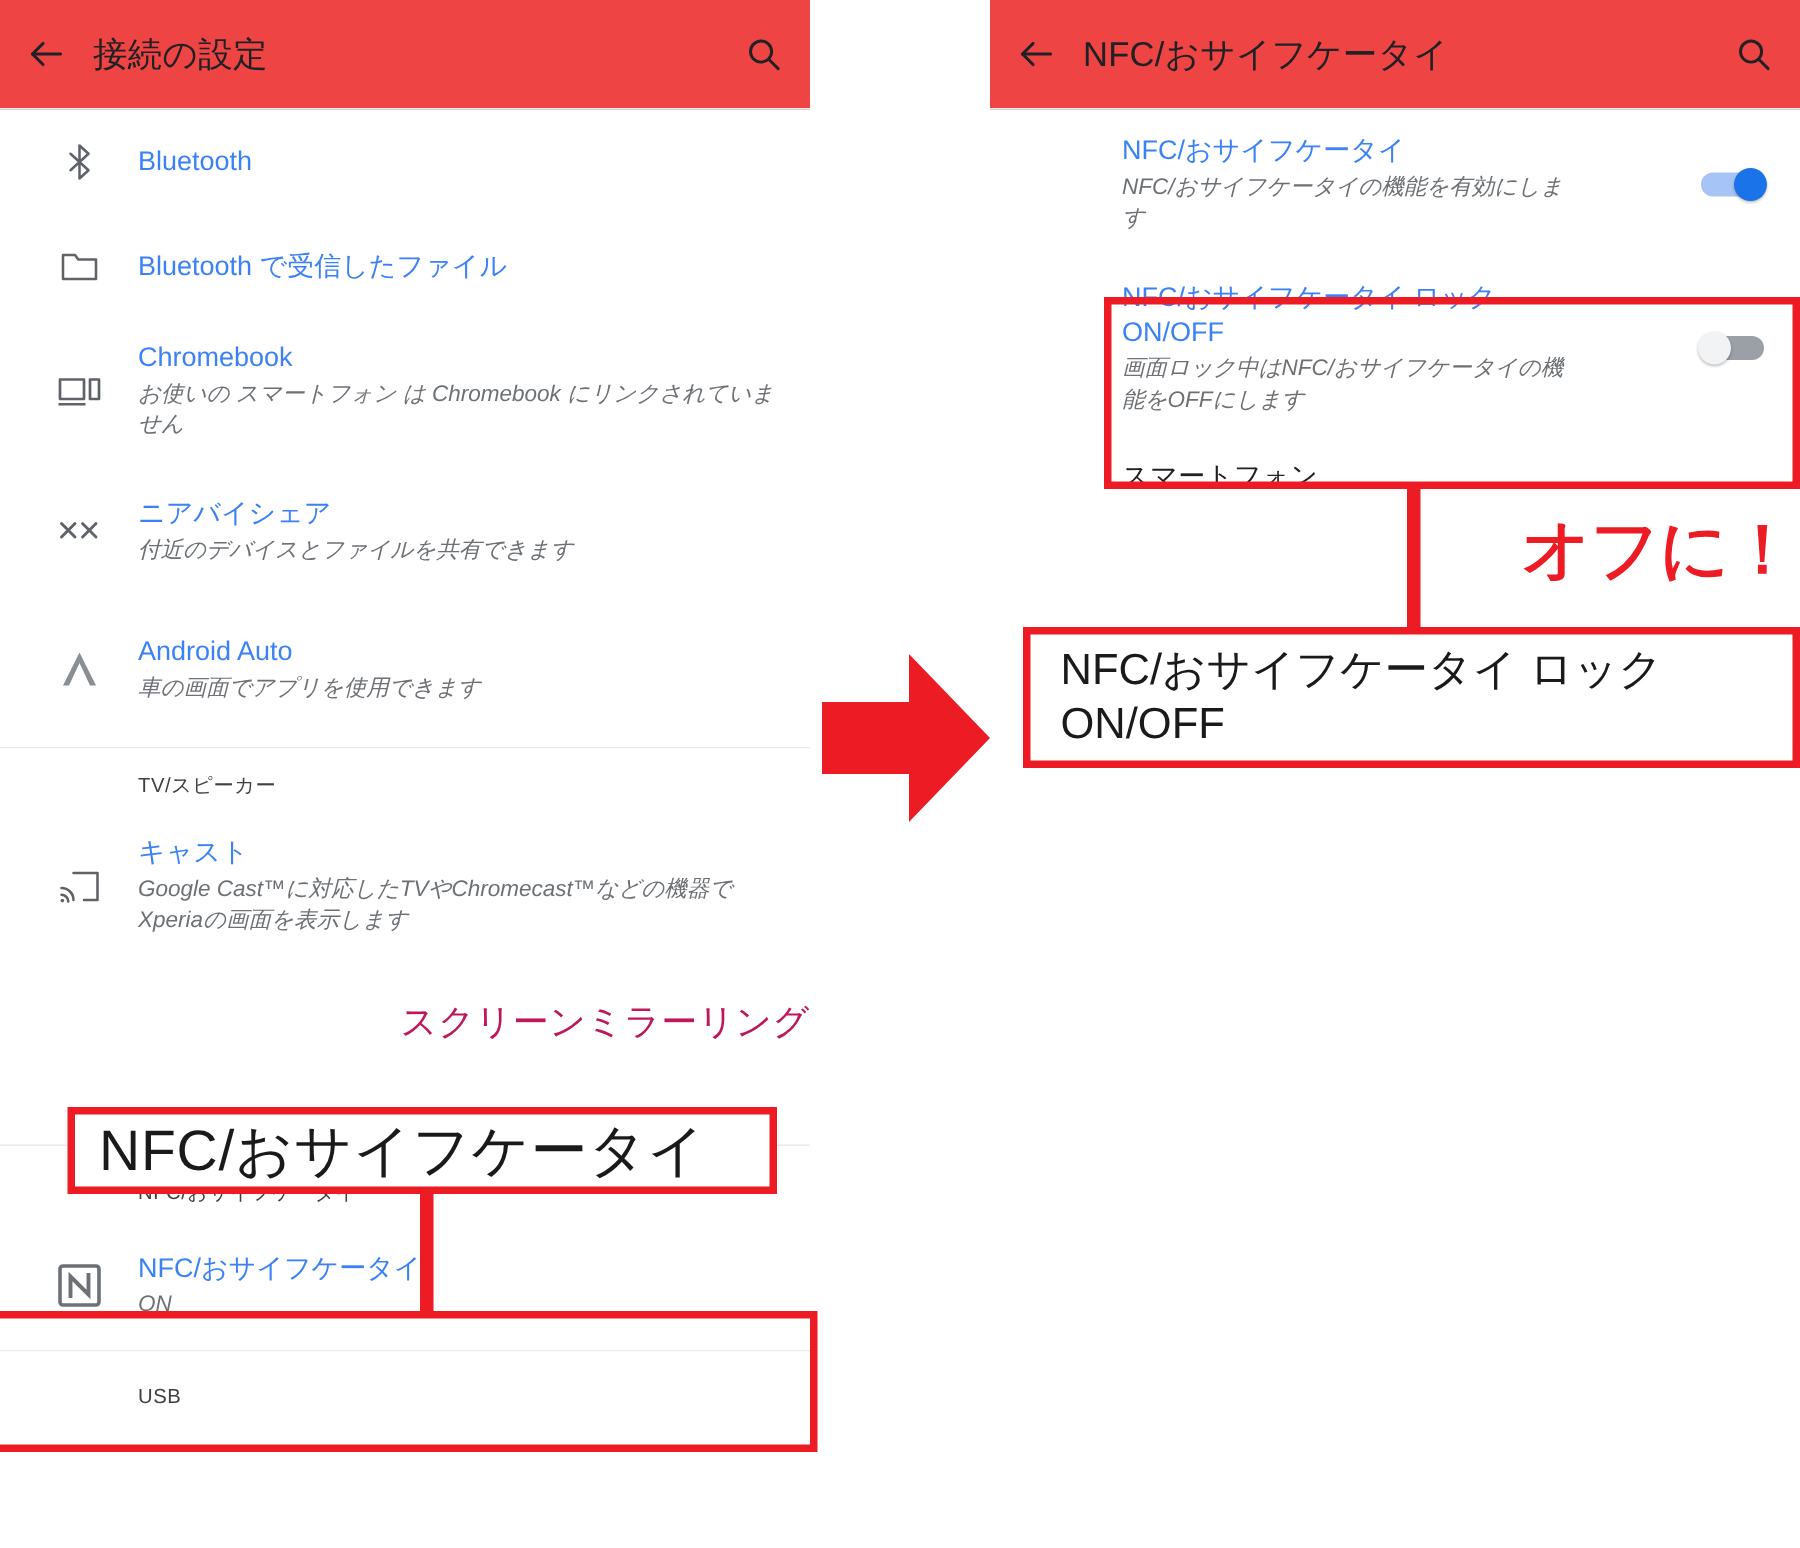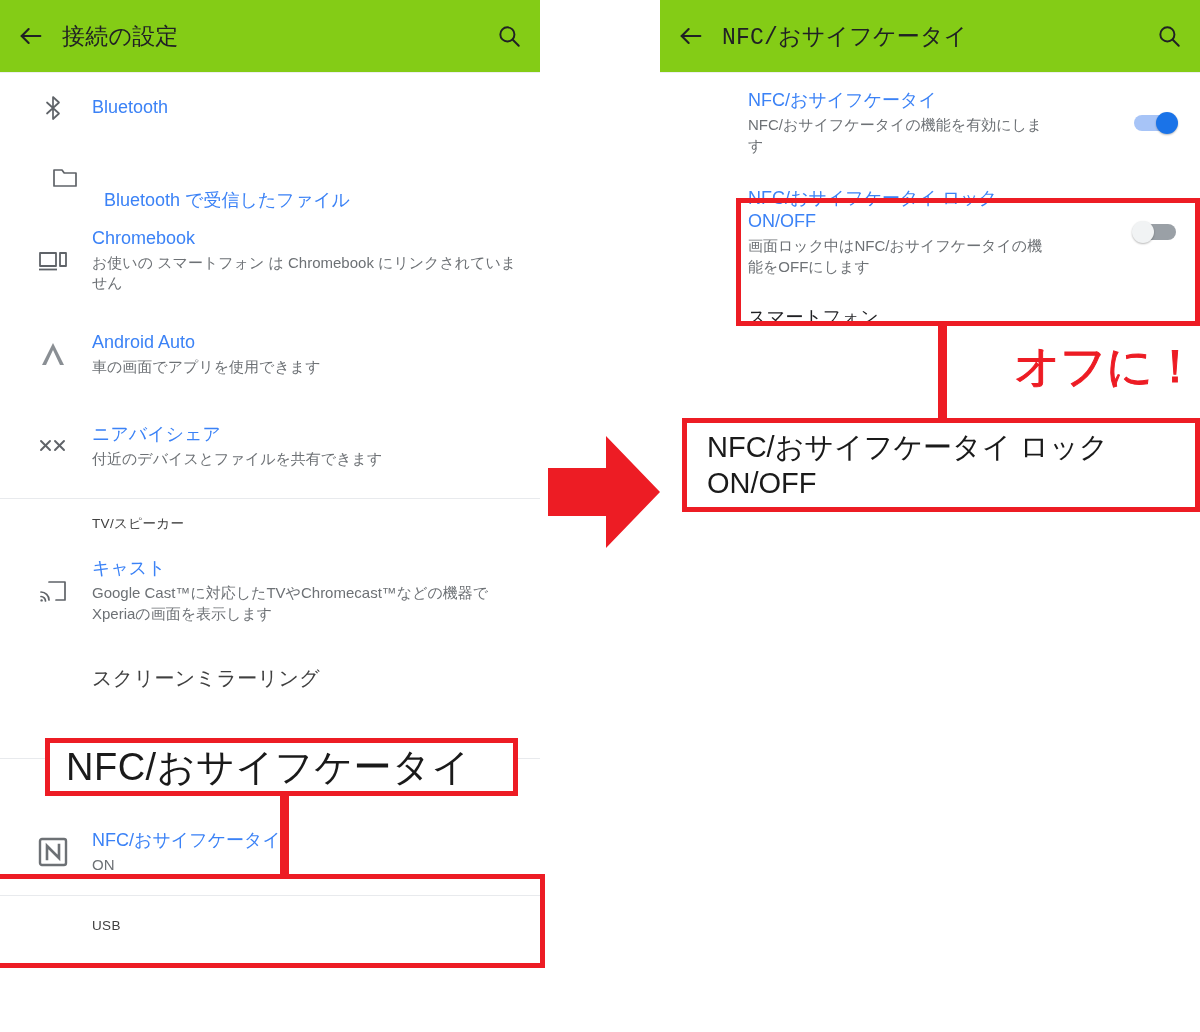--- a/index.html
+++ b/index.html
@@ -21,25 +21,24 @@
     background: #ffffff;
     overflow: hidden;
   }
   #screen-left  { left: 0;   width: 540px; height: 1032px; }
   #screen-right { left: 660px; width: 540px; height: 1032px; }
 
   
   .appbar {
     position: relative;
     height: 72px;
-    background: #84cc16;
+    background: #ef4444;
     display: flex;
     align-items: center;
     border-bottom: 1px solid #eceff1;
-    font-family: Liberation Mono, monospace;
   }
   .appbar .back {
     width: 62px;
     display: flex;
     align-items: center;
     justify-content: center;
     flex: none;
   }
   .appbar .title {
     font-size: 23px;
@@ -81,20 +80,21 @@
   .row .r-title {
     font-size: 18px;
     color: #3b82f6;
     line-height: 1.32;
   }
   .row .r-sub {
     font-size: 15px;
     color: #6d7175;
     line-height: 1.38;
     margin-top: 2px;
+    font-style: italic;
   }
   .row .toggle-col {
     width: 70px;
     flex: none;
     display: flex;
     align-items: center;
     justify-content: center;
     align-self: center;
   }
 
@@ -219,21 +219,21 @@
     <div class="icon-col">
       <svg width="24" height="26" viewBox="0 0 24 26" fill="none" stroke="#5f6368" stroke-width="1.7" stroke-linejoin="round" stroke-linecap="round">
         <polyline points="6,7.5 18,18.5 12,24 12,2 18,7.5 6,18.5"></polyline>
       </svg>
     </div>
     <div class="text-col">
       <div class="r-title">Bluetooth</div>
     </div>
   </div>
 
-  <div class="row" style="height:70px;align-items:flex-end;margin-left:12px;">
+  <div class="row" style="height:70px;align-items:center;">
     <div class="icon-col">
       <svg width="26" height="22" viewBox="0 0 26 22" fill="none" stroke="#5f6368" stroke-width="1.7" stroke-linejoin="round">
         <path d="M2 19V3h8l2.2 3H24v13z"></path>
       </svg>
     </div>
     <div class="text-col">
       <div class="r-title">Bluetooth で受信したファイル</div>
     </div>
   </div>
 
@@ -241,70 +241,70 @@
     <div class="icon-col">
       <svg width="30" height="24" viewBox="0 0 30 24" fill="none" stroke="#5f6368" stroke-width="1.8" stroke-linejoin="round">
         <path d="M2 4h16v13H2z"></path>
           <rect x="22" y="4" width="6" height="13"></rect>
         <line x1="1" y1="20.5" x2="19" y2="20.5"></line>
       </svg>
     </div>
     <div class="text-col">
       <div class="r-title">Chromebook</div>
       <div class="r-sub">お使いの スマートフォン は Chromebook にリンクされていません</div>
-    </div>
-  </div>
-
-  <div class="row" style="height:92px;align-items:center;">
-    <div class="icon-col">
-      <svg width="28" height="26" viewBox="0 0 28 26" fill="#8a8f94">
-        <path d="M14 2 L25 24 L21 24 L14 9 L7 24 L3 24 Z"></path>
-      </svg>
-    </div>
-    <div class="text-col">
-      <div class="r-title">Android Auto</div>
-      <div class="r-sub">車の画面でアプリを使用できます</div>
     </div>
   </div>
 
   <div class="row" style="height:92px;align-items:center;">
     <div class="icon-col">
       <svg width="30" height="20" viewBox="0 0 30 20" fill="none" stroke="#5f6368" stroke-width="1.9" stroke-linecap="round">
         <path d="M3 5 L12 14"></path>
           <path d="M12 5 L3 14"></path>
         <path d="M17 5 L26 14"></path>
           <path d="M26 5 L17 14"></path>
       </svg>
     </div>
     <div class="text-col">
       <div class="r-title">ニアバイシェア</div>
       <div class="r-sub">付近のデバイスとファイルを共有できます</div>
     </div>
   </div>
 
+  <div class="row" style="height:92px;align-items:center;">
+    <div class="icon-col">
+      <svg width="28" height="26" viewBox="0 0 28 26" fill="#8a8f94">
+        <path d="M14 2 L25 24 L21 24 L14 9 L7 24 L3 24 Z"></path>
+      </svg>
+    </div>
+    <div class="text-col">
+      <div class="r-title">Android Auto</div>
+      <div class="r-sub">車の画面でアプリを使用できます</div>
+    </div>
+  </div>
+
   <div class="divider" style="margin-top:6px;"></div>
 
   <div class="section-head">TV/スピーカー</div>
 
   <div class="row" style="min-height:96px;align-items:center;">
     <div class="icon-col">
       <svg width="28" height="24" viewBox="0 0 28 24" fill="none" stroke="#5f6368" stroke-width="1.7" stroke-linecap="round" stroke-linejoin="round">
         <path d="M10 3h16v18h-9"></path>
         <path d="M2 13a8 8 0 0 1 8 8"></path>
           <path d="M2 17.5a4.5 4.5 0 0 1 4.5 4.5"></path>
         <circle cx="2.6" cy="21.4" r="1.2" fill="#5f6368" stroke="none"></circle>
       </svg>
     </div>
     <div class="text-col">
       <div class="r-title">キャスト</div>
       <div class="r-sub">Google Cast™に対応したTVやChromecast™などの機器でXperiaの画面を表示します</div>
     </div>
   </div>
 
-  <div class="section-head tight" style="padding-top:26px;font-size:20px;color:#404040;">スクリーンミラーリング</div>
+  <div class="section-head tight" style="padding-top:26px;font-size:24px;color:#be185d;text-align:right;">スクリーンミラーリング</div>
 
   <div style="height:60px;"></div>
 
   <div class="divider"></div>
 
   <div class="section-head" style="padding-top:22px;">NFC/おサイフケータイ</div>
 
   <div class="row" style="min-height:86px;align-items:center;">
     <div class="icon-col">
       <svg width="30" height="30" viewBox="0 0 30 30">

